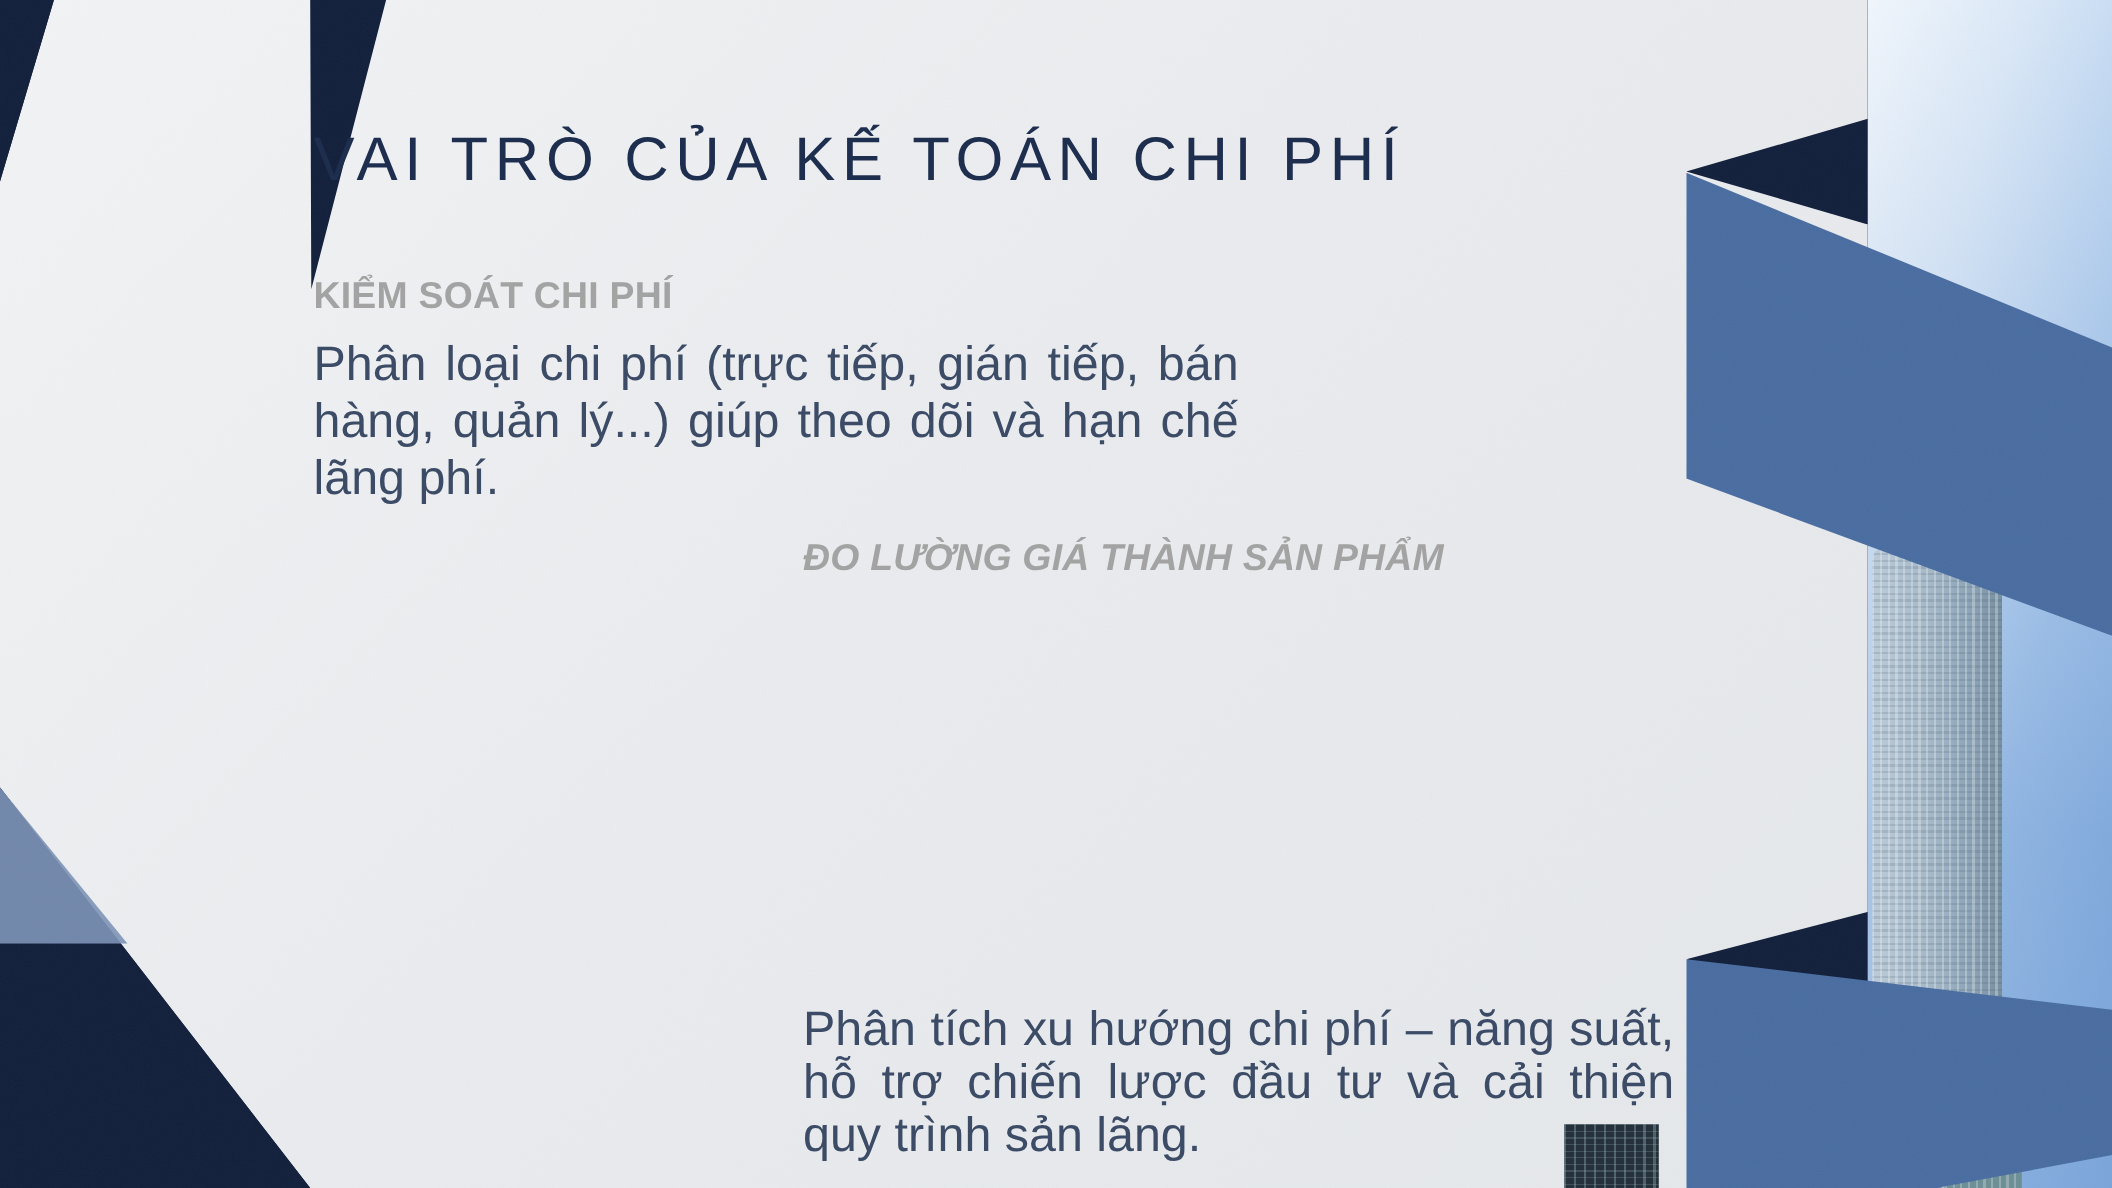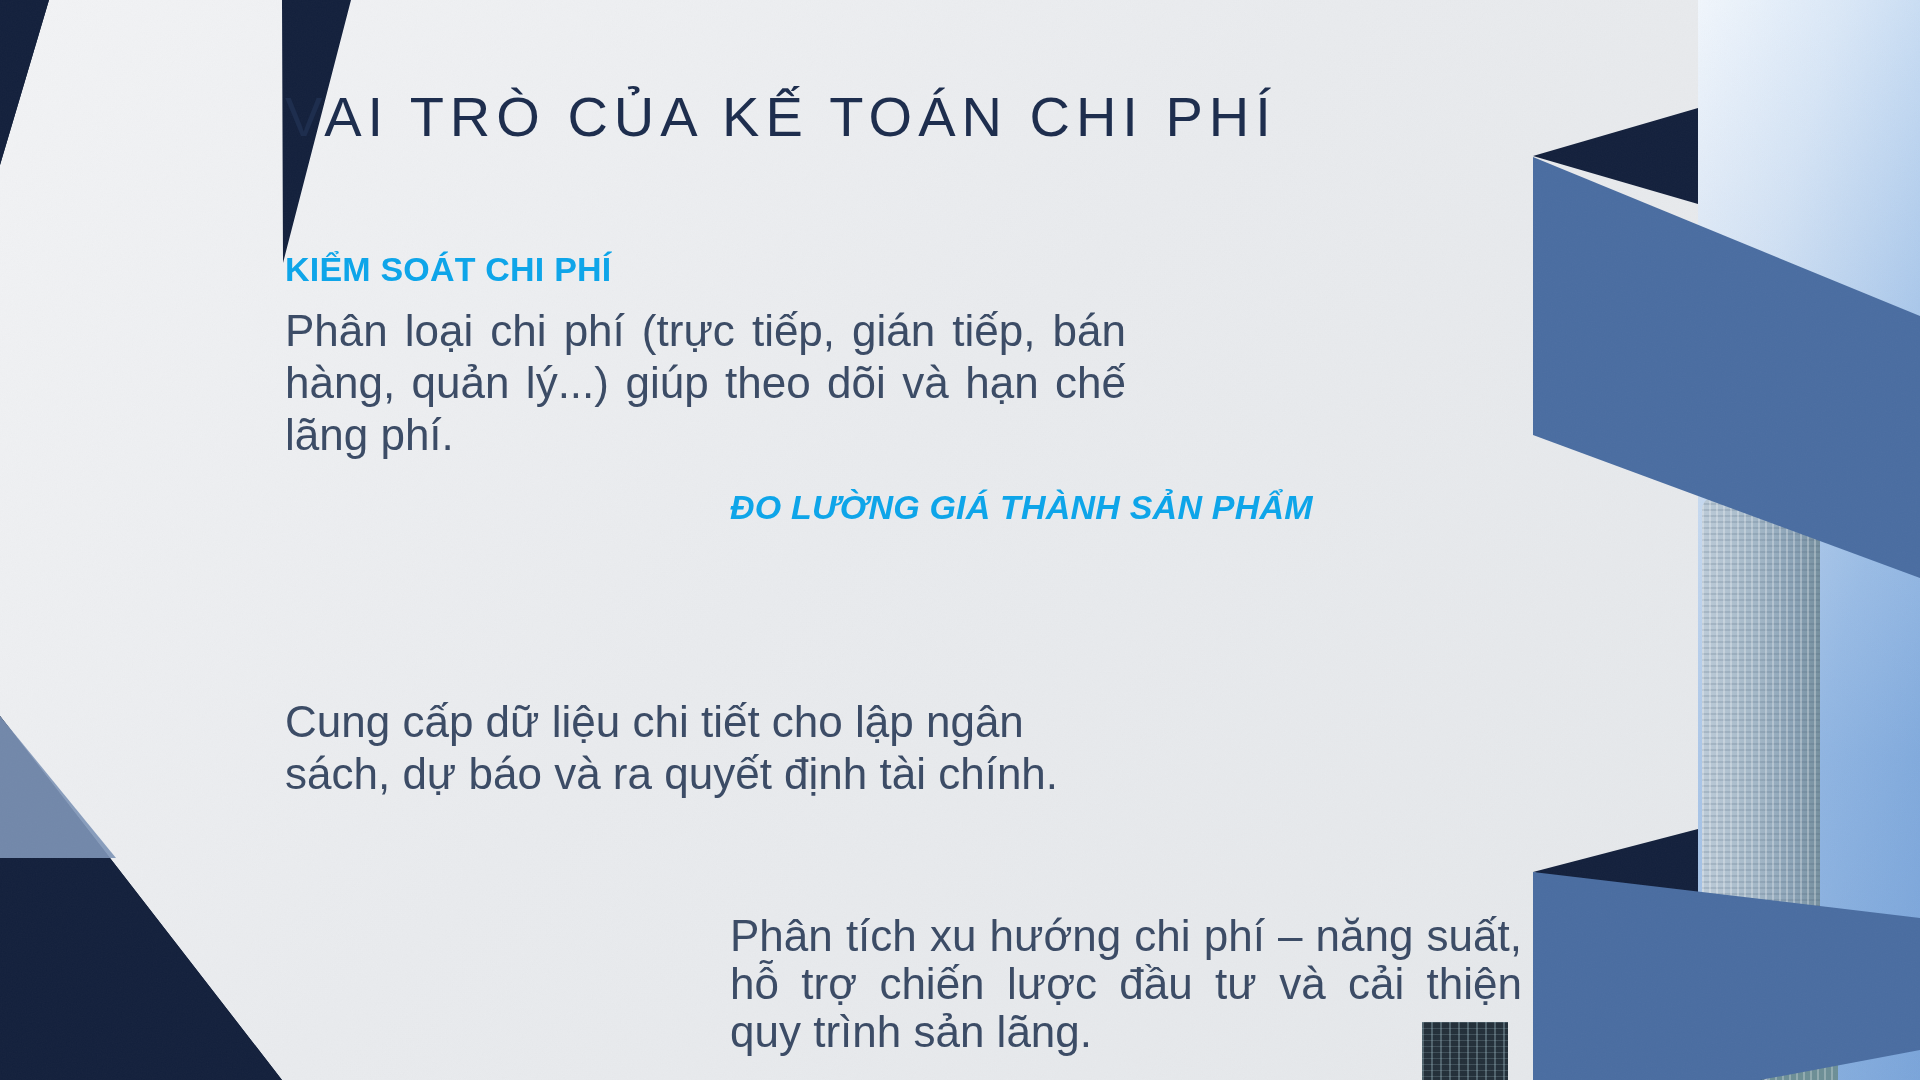--- a/index.html
+++ b/index.html
@@ -46,26 +46,26 @@
   #fold-bottom{background:#13203c;clip-path:polygon(1533px 872px,1698px 829px,1698px 915px);}
   #ribbon-bottom{background:#4a6da1;clip-path:polygon(1533px 872px,1920px 918px,1920px 1050px,1760px 1080px,1533px 1080px);}
   
   #corner-top-left{background:#13203c;clip-path:polygon(0 0,49px 0,0 165px);}
   #corner-bottom-left{background:#13203c;clip-path:polygon(0 716px,282px 1080px,0 1080px);}
   #corner-bottom-light{background:#7d94b6;clip-path:polygon(0 716px,116px 858px,0 858px);opacity:.9;}
   
   #noise{left:0;top:0;width:1920px;height:1080px;pointer-events:none;opacity:.5;}
   
   #title{
-    left:285px;top:88px;width:1200px;
+    left:285px;top:116px;width:1200px;
     font-size:56px;font-weight:300;letter-spacing:6px;color:#1e2e4e;line-height:1.05;
   }
   .section{width:860px;}
   .section .heading{
-    font-size:34px;font-weight:800;color:#0ea5e9;letter-spacing:.2px;line-height:1.25;
+    font-size:34px;font-weight:800;color:#a3a3a3;letter-spacing:.2px;line-height:1.25;
     margin:0 0 14px 0;
   }
   .section .body{
     font-size:44px;font-weight:400;color:#3c4c66;line-height:52px;
     text-align:justify;margin:0;
   }
   #section-0{left:285px;top:248px;width:841px;}
   #section-1{left:730px;top:486px;width:782px;font-style:italic;}
   #section-2{left:285px;top:696px;width:838px;}
   #section-2 .body{text-align:left;}
@@ -112,20 +112,19 @@
   <div id="section-0" class="abs section">
     <p class="heading">KIỂM SOÁT CHI PHÍ</p>
     <p class="body">Phân loại chi phí (trực tiếp, gián tiếp, bán hàng, quản lý...) giúp theo dõi và hạn chế lãng phí.</p>
   </div>
 
   <div id="section-1" class="abs section">
     <p class="heading">ĐO LƯỜNG GIÁ THÀNH SẢN PHẨM</p>
   </div>
 
   <div id="section-2" class="abs section">
-    <p class="body">Cung cấp dữ liệu chi tiết cho lập ngân sách, dự báo và ra quyết định tài chính.</p>
   </div>
 
   <div id="section-3" class="abs section">
     <p class="body">Phân tích xu hướng chi phí – năng suất, hỗ trợ chiến lược đầu tư và cải thiện quy trình sản lãng.</p>
   </div>
 
 </div>
 
 </body></html>

